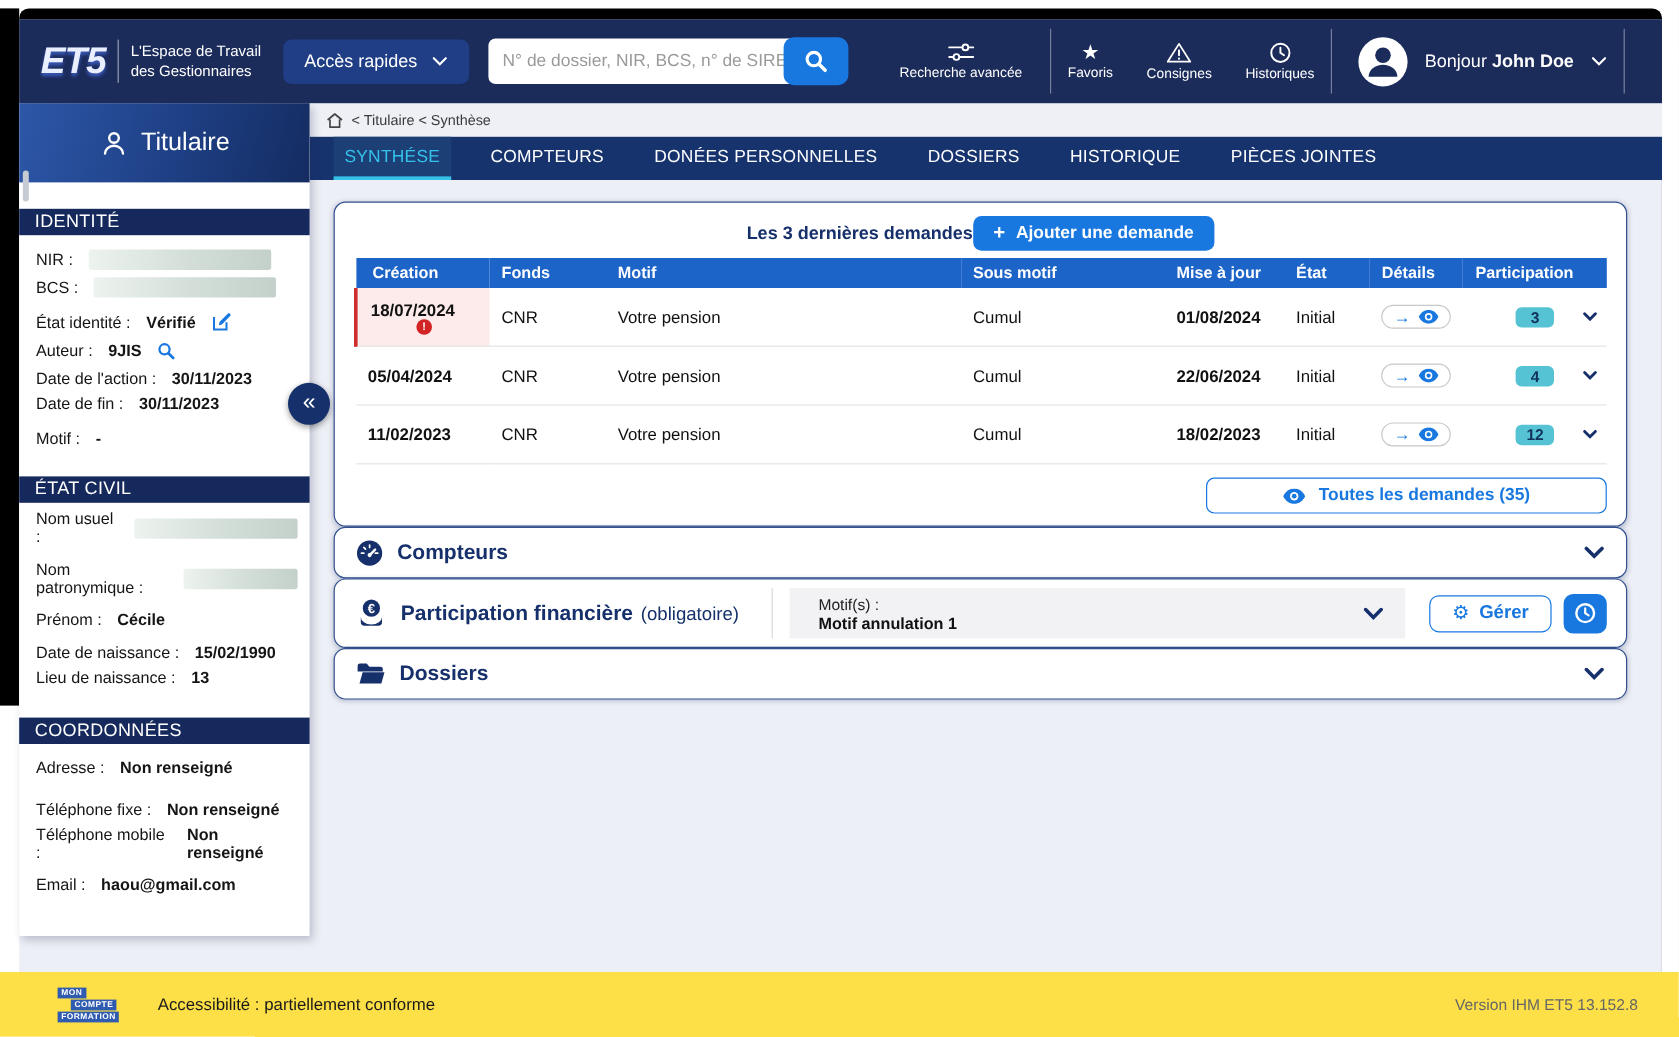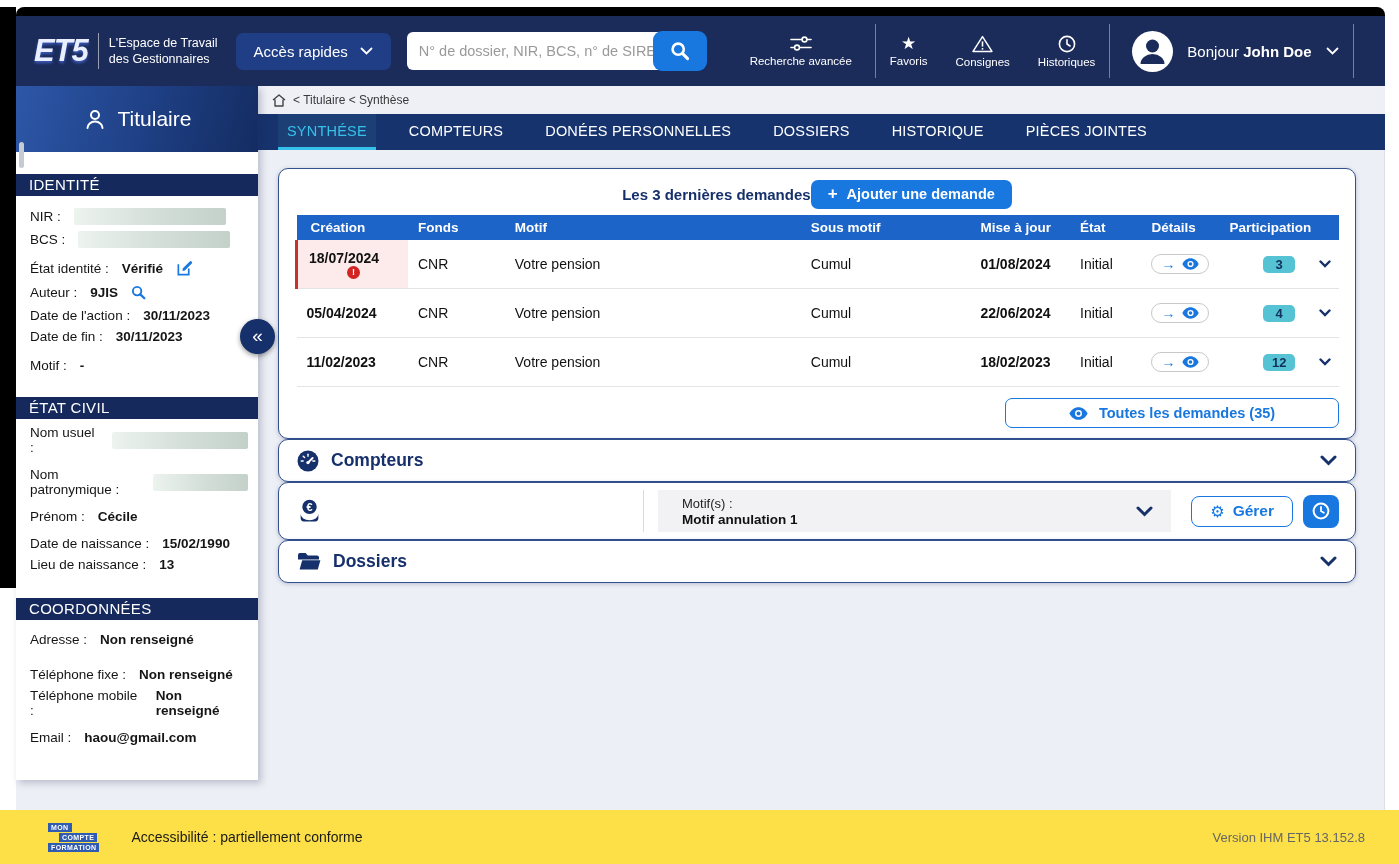--- a/index.html
+++ b/index.html
@@ -480,20 +480,24 @@
     </button>
   </section>
 
   <section class="card card-part">
     <div class="part-title">
       <svg width="25" height="26" viewBox="0 0 24 25">
         <path d="M3.5 15.5 a8.5 6 0 0 0 17 0 v4 a3 3 0 0 1 -3 3 h-11 a3 3 0 0 1 -3 -3 z" fill="#16306b"></path>
         <circle cx="12" cy="8.5" r="7.6" fill="#16306b" stroke="#fff" stroke-width="1.4"></circle>
         <text x="12" y="12.2" text-anchor="middle" font-size="10.5" font-weight="bold" fill="#fff" font-family="inherit">€</text>
       </svg>
+      <span>
+        <span class="ctitle">Participation financière</span>
+        <span class="suffix">(obligatoire)</span>
+      </span>
     </div>
     <span class="part-vline"></span>
     <div class="gray-box">
       <div class="gb-col">
         <span class="gb-label">Motif(s) :</span>
         <span class="gb-val"><b>Motif annulation 1</b></span>
       </div>
       <button class="gb-chev">
         <svg width="17" height="11" viewBox="0 0 17 11">
             <path d="M2 2 L8.5 8.5 L15 2" stroke="#16306b" stroke-width="3" fill="none" stroke-linecap="round"></path>

